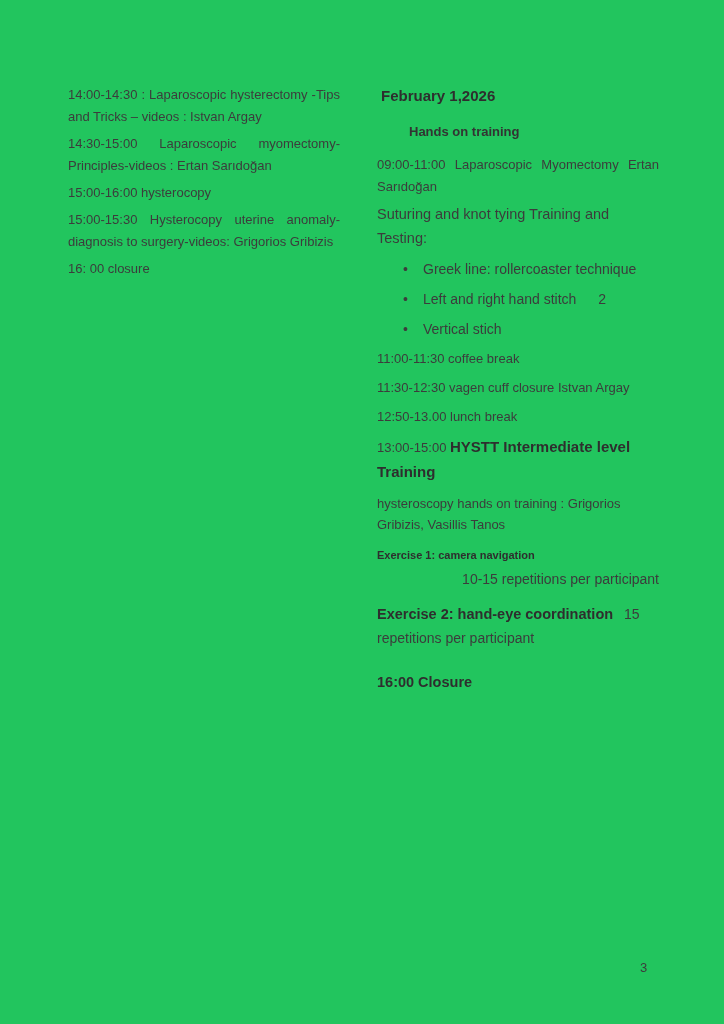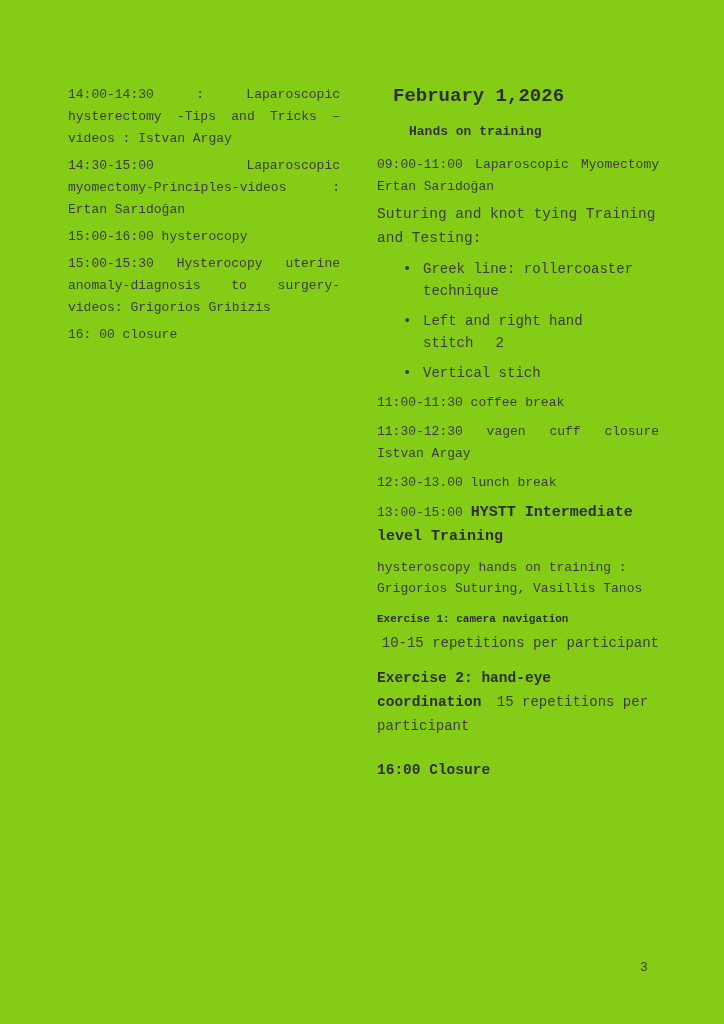--- a/index.html
+++ b/index.html
@@ -4,22 +4,22 @@
 <style>
   html, body {
     margin: 0;
     padding: 0;
     background: #ffffff;
   }
   .page {
     position: relative;
     width: 724px;
     height: 1024px;
-    background: #84cc16;
-    font-family: Liberation Mono, monospace;
+    background: #22c55e;
+    font-family: Liberation Sans, sans-serif;
     color: #3c3c3c;
     overflow: hidden;
   }
   
   .left-col {
     position: absolute;
     left: 68px;
     top: 84px;
     width: 272px;
   }
@@ -30,22 +30,22 @@
     text-align: justify;
   }
   
   .right-col {
     position: absolute;
     left: 377px;
     top: 84px;
     width: 282px;
   }
   .rc-heading {
-    margin: 0 0 16px 16px;
-    font-size: 19px;
+    margin: 0 0 16px 4px;
+    font-size: 15px;
     font-weight: bold;
     color: #2e2e2e;
     line-height: 24px;
   }
   .rc-subheading {
     margin: 0 0 14px 0;
     font-size: 13px;
     font-weight: bold;
     color: #333333;
     line-height: 16px;
@@ -173,25 +173,25 @@
         <span>Left and right hand stitch</span><span class="b-suffix">2</span>
       </li>
       <li>
         <span class="bullet">•</span>
         <span>Vertical stich</span><span class="b-suffix"></span>
       </li>
     </ul>
 
     <p class="rc-body">11:00-11:30 coffee break</p>
     <p class="rc-body">11:30-12:30 vagen cuff closure Istvan Argay</p>
-    <p class="rc-body">12:30-13.00 lunch break</p>
+    <p class="rc-body">12:50-13.00 lunch break</p>
 
     <p class="rc-hystt"><span>13:00-15:00 </span><b>HYSTT Intermediate level Training</b></p>
 
-    <p class="rc-handson">hysteroscopy hands on training : Grigorios Suturing, Vasillis Tanos</p>
+    <p class="rc-handson">hysteroscopy hands on training : Grigorios Gribizis, Vasillis Tanos</p>
 
     <p class="rc-ex-title">Exercise 1: camera navigation</p>
     <p class="rc-ex-detail">10-15 repetitions per participant</p>
 
     <p class="rc-ex2"><b>Exercise 2: hand-eye coordination</b> <span class="detail">15 repetitions per participant</span></p>
 
     <p class="rc-closure">16:00 Closure</p>
   </div>
 
   <div class="page-number">3</div>

